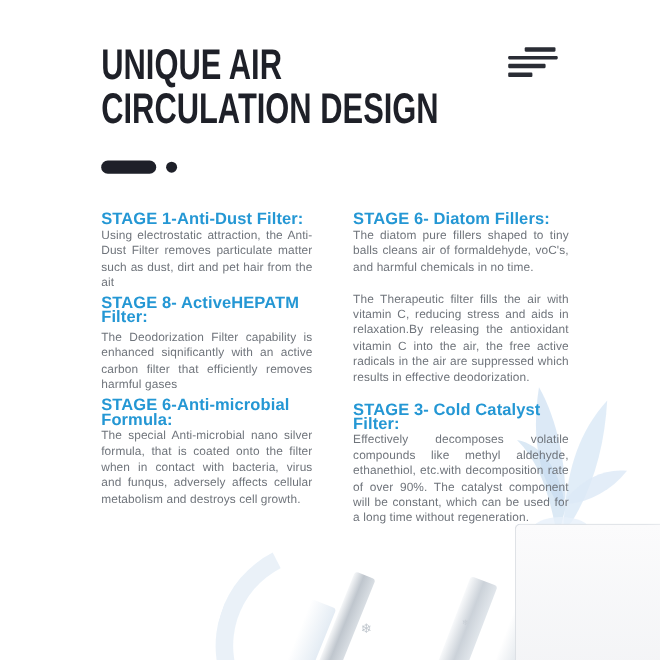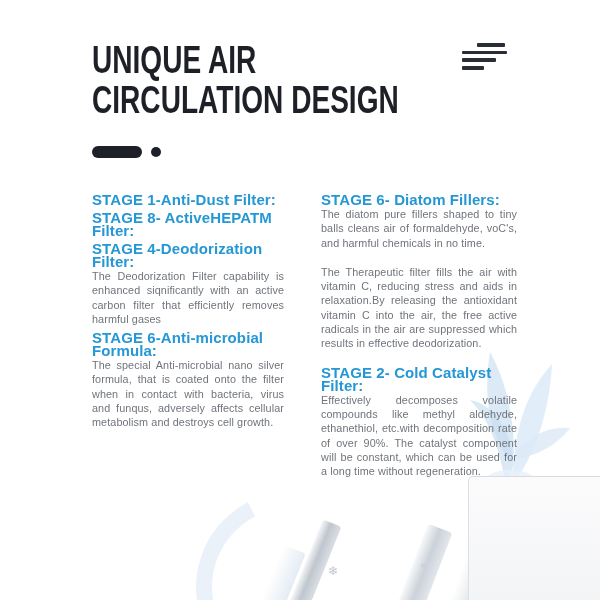--- a/index.html
+++ b/index.html
@@ -193,41 +193,41 @@
     <span class="bar bar3"></span>
     <span class="bar bar4"></span>
   </div>
 
   <div class="divider-dash"></div>
   <div class="divider-dot"></div>
 
   <div class="col col-1">
     <article class="stage">
       <h3 class="stage-heading">STAGE 1-Anti-Dust Filter:</h3>
+      <p class="stage-body">Using electrostatic attraction, the Anti-Dust Filter removes particulate matter such as dust, dirt and pet hair from the ait</p>
     </article>
     <article class="stage">
       <h3 class="stage-heading">STAGE 8- ActiveHEPATM Filter:</h3>
     </article>
     <article class="stage">
-      <h3 class="stage-heading">STAGE 4-Deodorization Filter:</h3>
       <p class="stage-body">The Deodorization Filter capability is enhanced siqnificantly with an active carbon filter that efficiently removes harmful gases</p>
     </article>
     <article class="stage">
       <h3 class="stage-heading">STAGE 6-Anti-microbial Formula:</h3>
       <p class="stage-body">The special Anti-microbial nano silver formula, that is coated onto the filter when in contact with bacteria, virus and funqus, adversely affects cellular metabolism and destroys cell growth.</p>
     </article>
   </div>
 
   <div class="col col-2">
     <article class="stage">
       <h3 class="stage-heading">STAGE 6- Diatom Fillers:</h3>
       <p class="stage-body">The diatom pure fillers shaped to tiny balls cleans air of formaldehyde, voC's, and harmful chemicals in no time.</p>
     </article>
     <article class="stage">
       <p class="stage-body">The Therapeutic filter fills the air with vitamin C, reducing stress and aids in relaxation.By releasing the antioxidant vitamin C into the air, the free active radicals in the air are suppressed which results in effective deodorization.</p>
     </article>
     <article class="stage">
-      <h3 class="stage-heading">STAGE 2- Cold Catalyst Filter:</h3>
+      <h3 class="stage-heading">STAGE 3- Cold Catalyst Filter:</h3>
       <p class="stage-body">Effectively decomposes volatile compounds like methyl aldehyde, ethanethiol, etc.with decomposition rate of over 90%. The catalyst component will be constant, which can be used for a long time without regeneration.</p>
     </article>
   </div>
 
 </div>
 
 </body></html>

